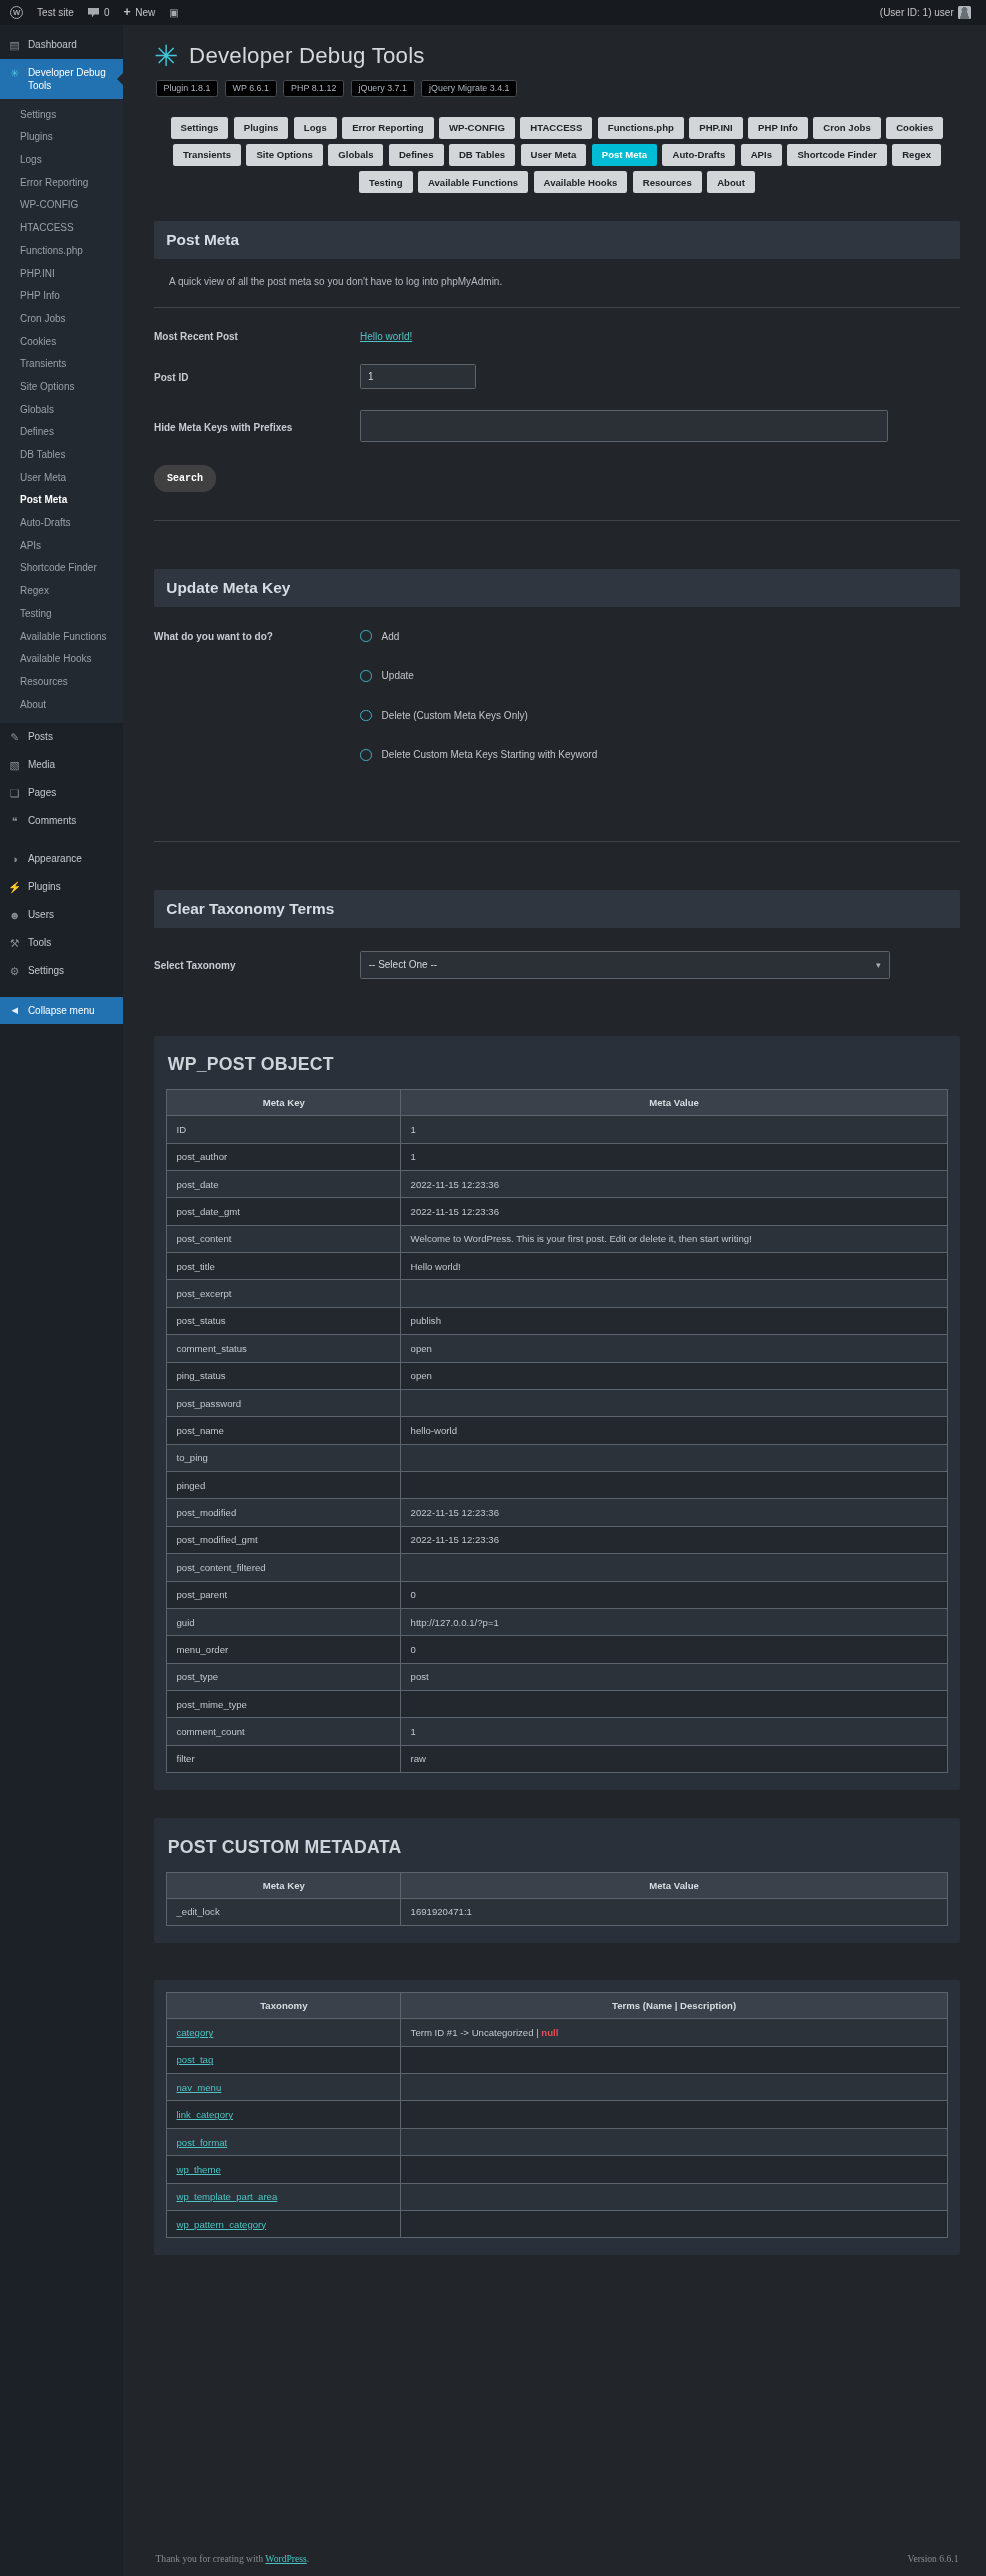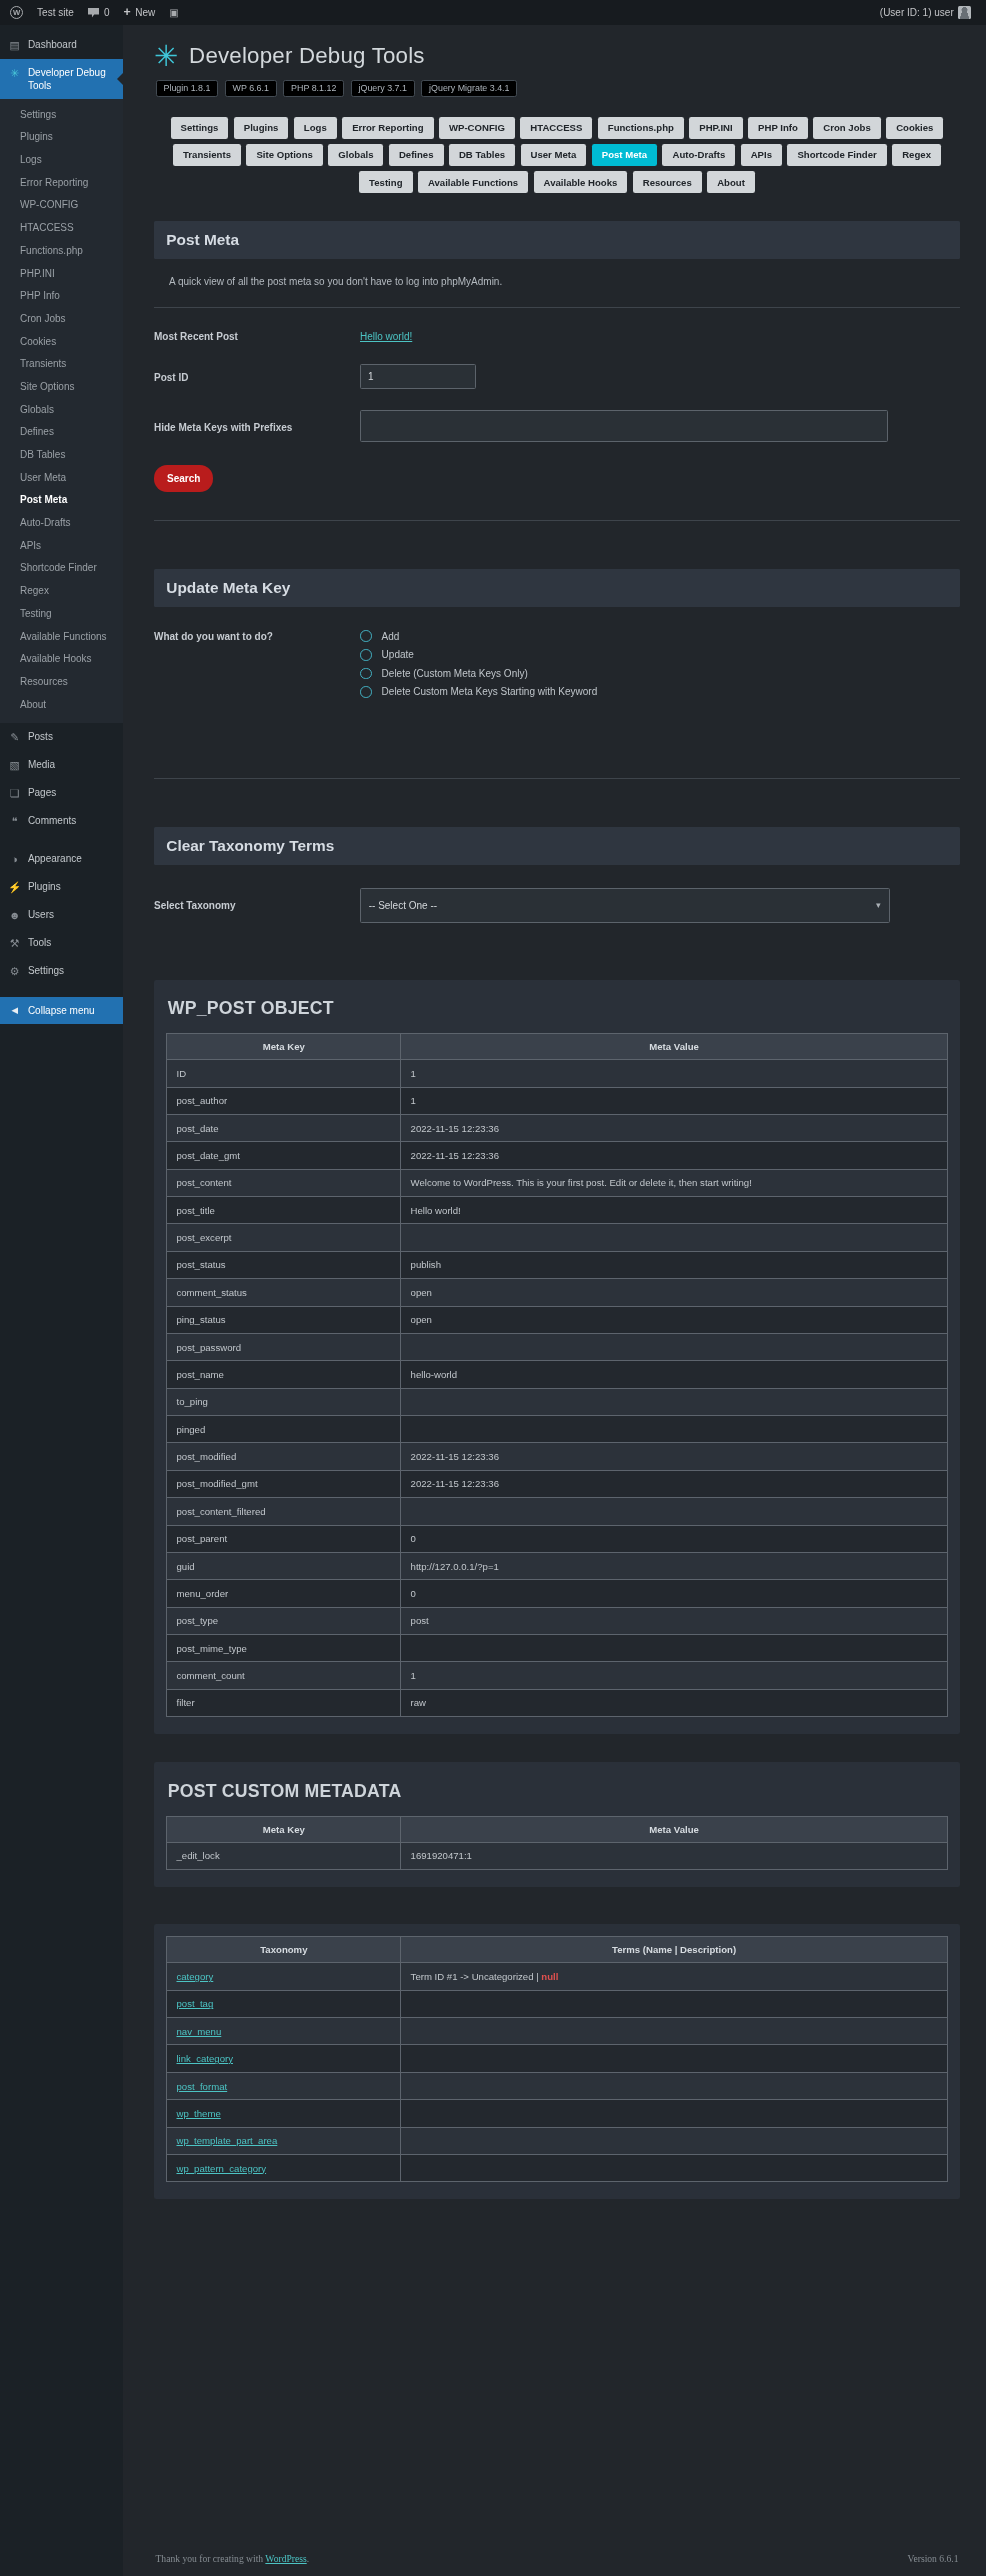--- a/index.html
+++ b/index.html
@@ -104,34 +104,34 @@
   .text-input {
     background:#2a3036; border:0.8px solid #5c636b; color:#d4d8dc;
     font-size:10px; padding:4.6px 7px; border-radius:1.5px;
     font-family:"Liberation Sans", sans-serif;
   }
   .text-input.post-id { width:116px; height:25px; }
   .text-input.hide-prefix { width:528px; height:32px; }
 
   .btn-search {
     align-self:flex-start; margin:3.1px 0 7.7px;
-    background:#b91c1c; color:#ffffff; border:none; cursor:pointer;
+    background:#404040; color:#ffffff; border:none; cursor:pointer;
     font-weight:bold; font-size:10px; padding:7.7px 13px; border-radius:13px;
-    font-family:Liberation Sans, sans-serif;
-  }
-
-  .options { display:flex; flex-direction:column; gap:7px; padding-top:0.8px; }
+    font-family:Liberation Mono, monospace;
+  }
+
+  .options { display:flex; flex-direction:column; gap:28px; padding-top:0.8px; }
   .option { display:flex; align-items:center; gap:10px; font-size:10px; color:#c0c6cb; cursor:pointer; }
   .radio {
     width:11.6px; height:11.6px; flex-shrink:0;
     border:1.5px solid #43b1c3; border-radius:50%; background:transparent;
   }
 
   .select-wrap {
-    position:relative; width:530px; height:35px; cursor:pointer;
+    position:relative; width:530px; height:28px; cursor:pointer;
     background:#2a3036; border:0.8px solid #5c636b; border-radius:1.5px;
     display:flex; align-items:center; padding:0 21.6px 0 7.7px;
   }
   .select-value { color:#d4d8dc; font-size:10px; }
   .select-arrow { position:absolute; right:7px; top:50%; transform:translateY(-50%); color:#aab0b6; font-size:7.7px; }
 
   .panel { background:#2a3039; margin-top:37px; padding:12.3px 12.3px 17px; border-radius:2.3px; }
   .panel-title { font-size:17.7px; font-weight:bold; color:#ced4da; letter-spacing:0.2px; margin:6.2px 1.5px 14px; }
 
   .data-table { width:100%; border-collapse:collapse; font-size:9.6px; color:#c2c7cc; }

